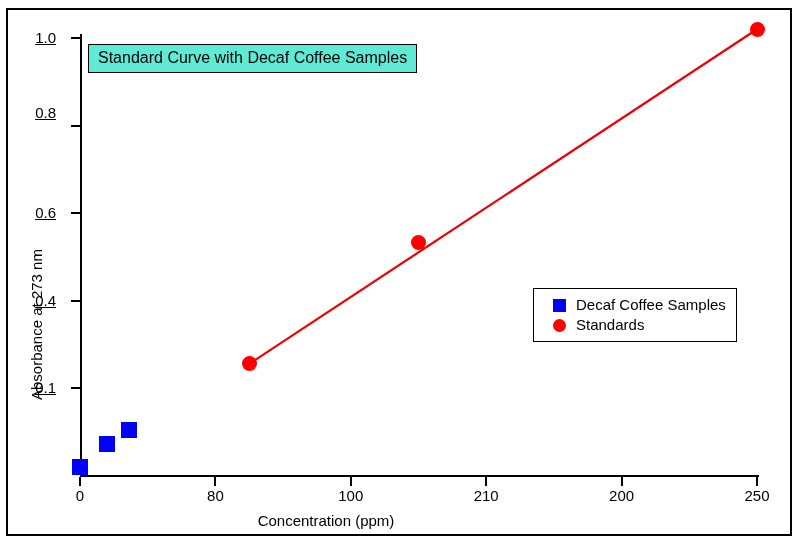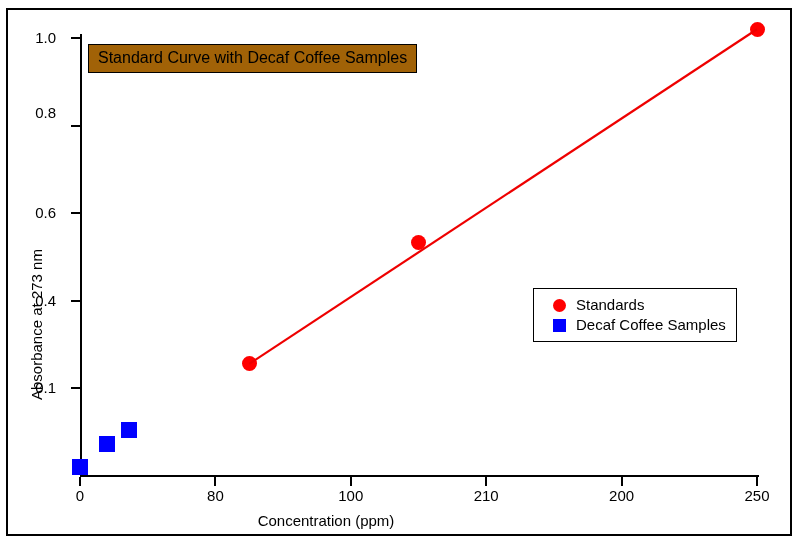--- a/index.html
+++ b/index.html
@@ -8,30 +8,30 @@
   #frame{position:absolute;left:6px;top:8px;width:786px;height:528px;
          border:2px solid #000;box-sizing:border-box;background:#fff;}
   #plot{position:absolute;left:0;top:0;width:800px;height:544px;}
   .axis-line{position:absolute;background:#000;}
   #yspine{left:80px;top:34px;width:2px;height:443px;}
   #xspine{left:80px;top:475px;width:679px;height:2px;}
   .tick{position:absolute;background:#000;}
   .ytick{width:9px;height:2px;left:71px;}
   .xtick{height:9px;width:2px;top:477px;}
   .ytlabel{position:absolute;right:744px;text-align:right;width:46px;
-           font-size:15px;line-height:15px;}
+           font-size:15px;line-height:15px;text-decoration:underline;}
   .xtlabel{position:absolute;text-align:center;width:60px;top:488px;
            font-size:15px;line-height:15px;}
   #xaxis-title{position:absolute;left:0;top:512px;width:652px;text-align:center;
                font-size:15px;}
   #yaxis-title{position:absolute;font-size:15px;white-space:nowrap;
                transform:rotate(-90deg);transform-origin:left top;
                left:28px;top:400px;}
   #title-box{position:absolute;left:88px;top:44px;border:1.5px solid #000;
-             background:#a16207;padding:4px 9px 5px 9px;font-size:16px;
+             background:#5eead4;padding:4px 9px 5px 9px;font-size:16px;
              line-height:18px;}
   #legend-box{position:absolute;left:533px;top:288px;border:1.5px solid #000;
               background:#fff;padding:6px 10px 6px 8px;box-sizing:border-box;}
   .lrow{display:flex;align-items:center;height:20px;font-size:15px;}
   .lmark{width:34px;display:flex;align-items:center;justify-content:center;
          flex:none;}
   .lcirc{width:13px;height:13px;border-radius:50%;}
   .lsq{width:13px;height:13px;}
   .lline{width:30px;height:2px;}
   .ltext{white-space:nowrap;line-height:16px;}
@@ -92,24 +92,24 @@
   <div id="title-box">
     <span>Standard Curve with Decaf Coffee Samples</span>
   </div>
 
   <div id="yaxis-title">Absorbance at 273 nm</div>
   <div id="xaxis-title">Concentration (ppm)</div>
 
   <div id="legend-box">
       <div class="lrow">
         <span class="lmark">
+          <span class="lsq" style="background: rgb(0, 0, 255);"></span>
+        </span>
+        <span class="ltext">Decaf Coffee Samples</span>
+      </div>
+      <div class="lrow">
+        <span class="lmark">
           <span class="lcirc" style="background: rgb(255, 0, 0);"></span>
         </span>
         <span class="ltext">Standards</span>
-      </div>
-      <div class="lrow">
-        <span class="lmark">
-          <span class="lsq" style="background: rgb(0, 0, 255);"></span>
-        </span>
-        <span class="ltext">Decaf Coffee Samples</span>
       </div>
     </div>
 </div>
 
 </body></html>

